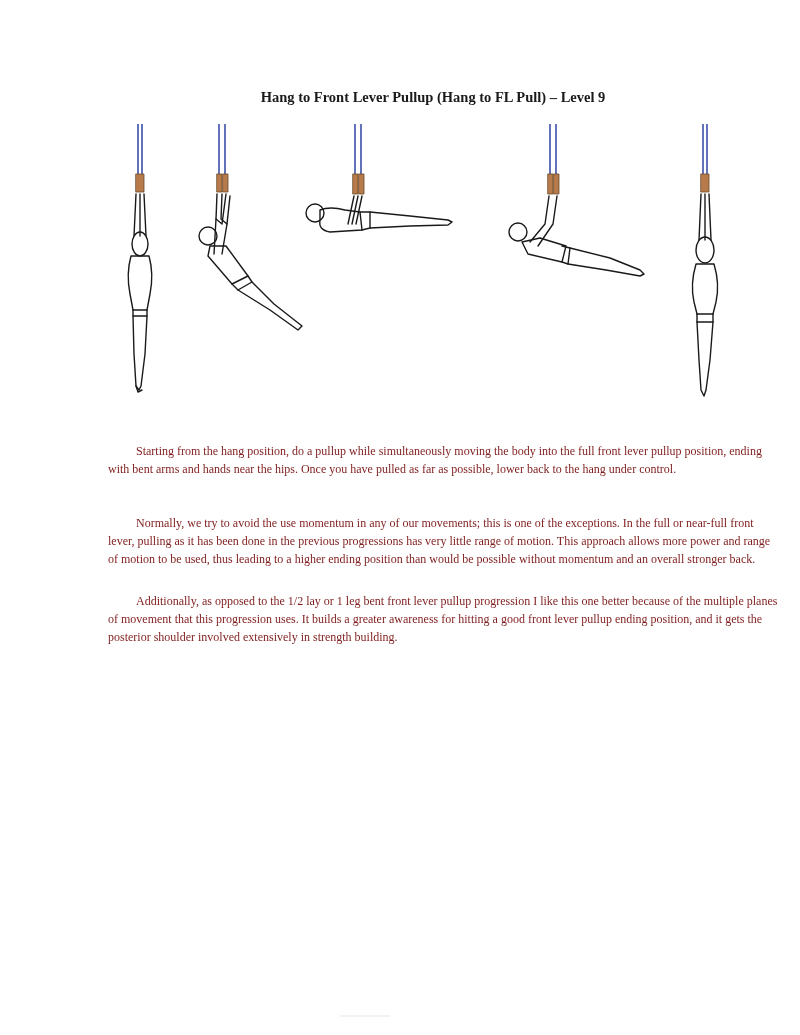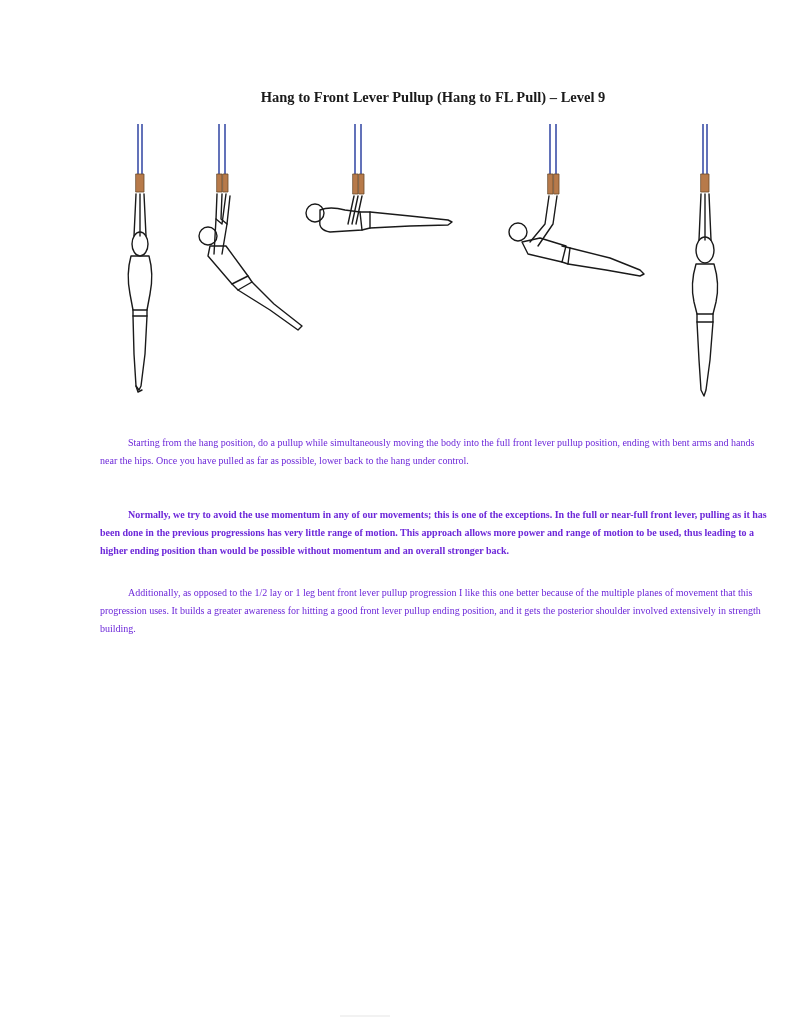--- a/index.html
+++ b/index.html
@@ -2,25 +2,25 @@
 <html><head>
 <meta charset="utf-8">
 <style>
   html, body { margin: 0; padding: 0; background: #ffffff; }
   body { width: 800px; height: 1035px; position: relative; overflow: hidden;
          font-family: "Liberation Serif", "DejaVu Serif", serif; color: #222; }
   .title { position: absolute; top: 89px; left: 0; width: 866px; text-align: center;
            font-weight: bold; font-size: 14.5px; color: #1a1a1a; }
   .figures { position: absolute; top: 124px; left: 0; width: 800px; height: 280px; }
   .figures svg { position: absolute; top: 0; left: 0; }
-  .para { position: absolute; left: 92px; width: 672px; font-size: 10px;
-          line-height: 18px; color: #6d28d9; margin: 8px; }
+  .para { position: absolute; left: 92px; width: 672px; font-size: 12px;
+          line-height: 18px; color: #7f1d1d; margin: 16px; }
   .para .indent { display: inline-block; width: 28px; }
   #p1 { top: 426px; }
-  #p2 { top: 498px; font-weight: bold; }
+  #p2 { top: 498px; }
   #p3 { top: 576px; }
   .page-mark { position: absolute; top: 1015px; left: 340px; width: 50px; height: 2px;
                background: #f2f2f2; }
 </style>
 </head>
 <body>
 
 <div class="title">Hang to Front Lever Pullup (Hang to FL Pull) – Level 9</div>
 
 <div class="figures">

